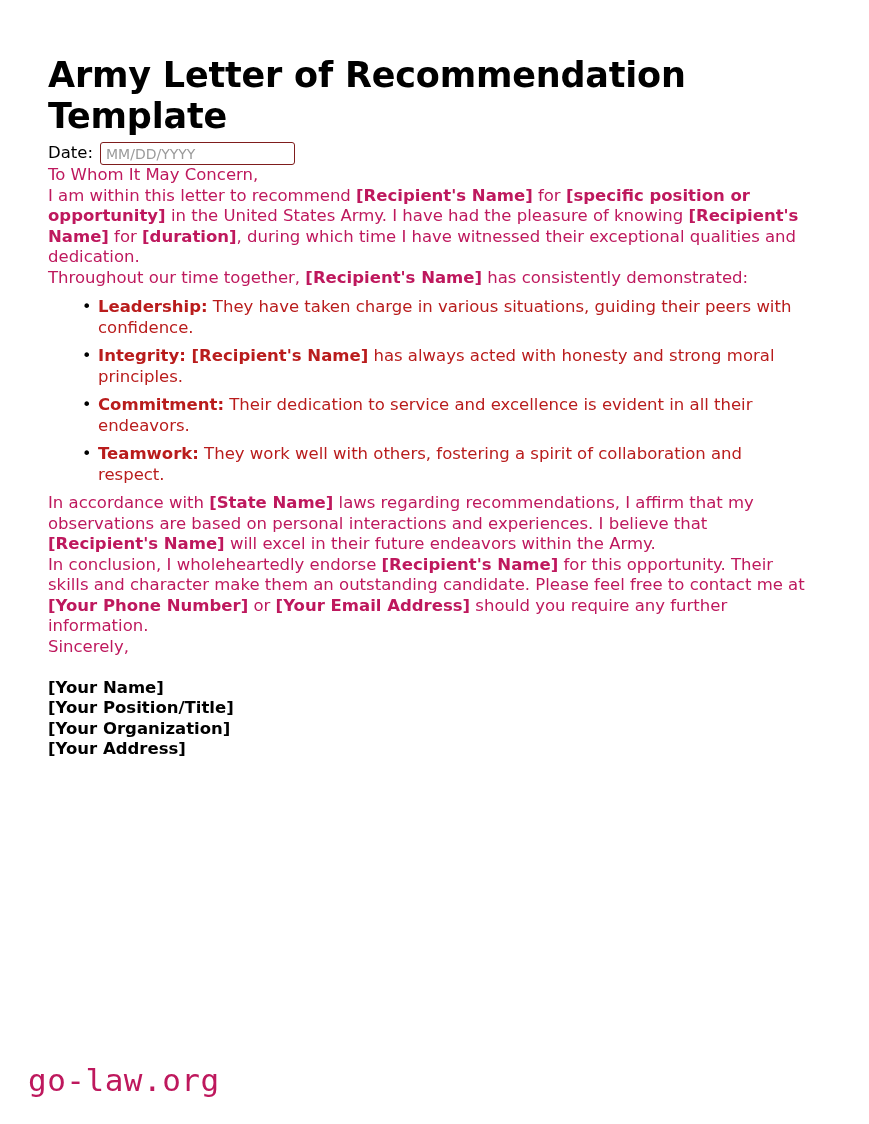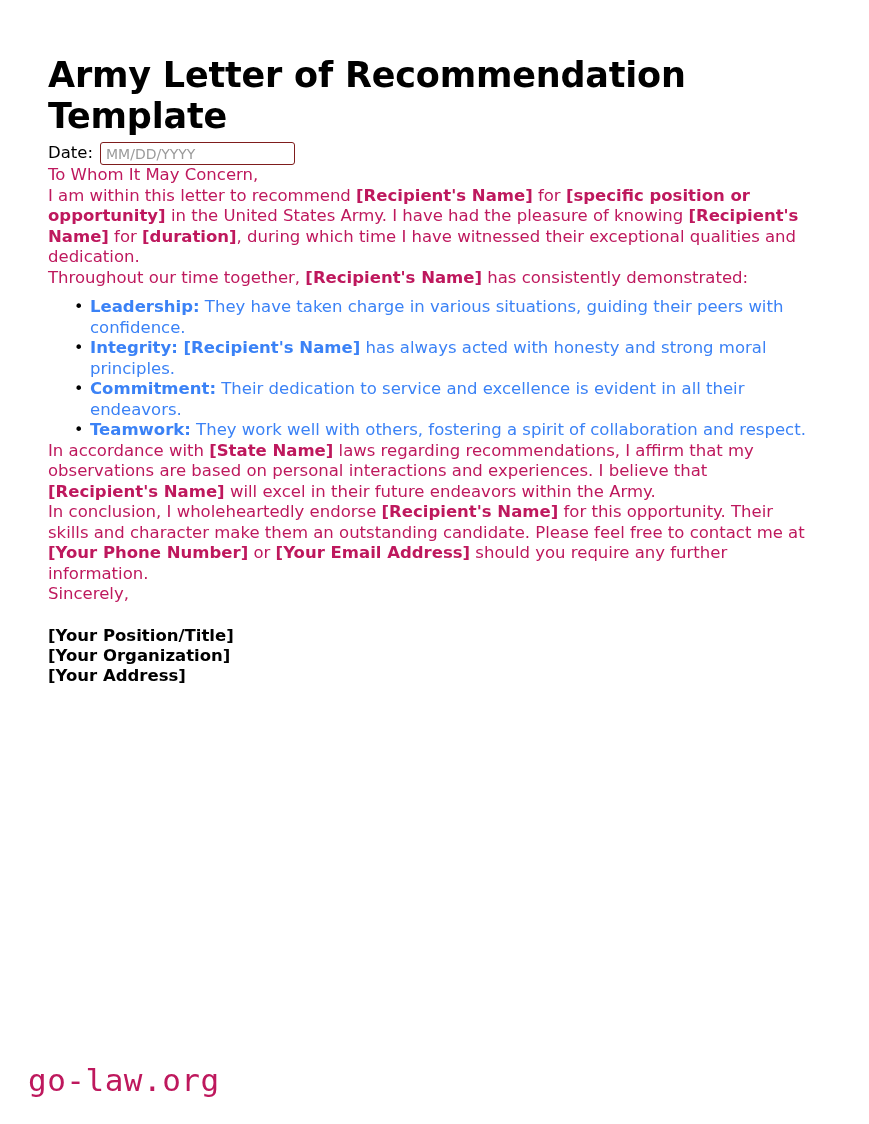--- a/index.html
+++ b/index.html
@@ -85,23 +85,23 @@
   }
   ul.traits {
     margin: 9px 0 0 0;
     padding: 0 0 0 42px;
     list-style: none;
   }
   ul.traits li {
     position: relative;
     font-size: 16.5px;
     line-height: 20.5px;
-    margin: 0;
+    margin: 8px;
     padding: 0 0 0 0;
-    color: #3b82f6;
+    color: #b91c1c;
   }
   ul.traits li::before {
     content: "\2022";
     position: absolute;
     left: -16px;
     top: 0;
     font-size: 16px;
     line-height: 20.5px;
     color: #000;
   }
@@ -153,20 +153,21 @@
       <li><b>Teamwork:</b><span> They work well with others, fostering a spirit of collaboration and respect.</span></li>
     </ul>
 
     <p class="para para-gap"><span>In accordance with </span><b>[State Name]</b><span> laws regarding recommendations, I affirm that my observations are based on personal interactions and experiences. I believe that </span><b>[Recipient's Name]</b><span> will excel in their future endeavors within the Army.</span></p>
 
     <p class="para para-gap"><span>In conclusion, I wholeheartedly endorse </span><b>[Recipient's Name]</b><span> for this opportunity. Their skills and character make them an outstanding candidate. Please feel free to contact me at </span><b>[Your Phone Number]</b><span> or </span><b>[Your Email Address]</b><span> should you require any further information.</span></p>
 
     <p class="para para-gap">Sincerely,</p>
 
     <div class="signature-block">
+      <div>[Your Name]</div>
       <div>[Your Position/Title]</div>
       <div>[Your Organization]</div>
       <div>[Your Address]</div>
     </div>
 
   </div>
 
   <div class="footer-mark">go-law.org</div>
 
 </div>

